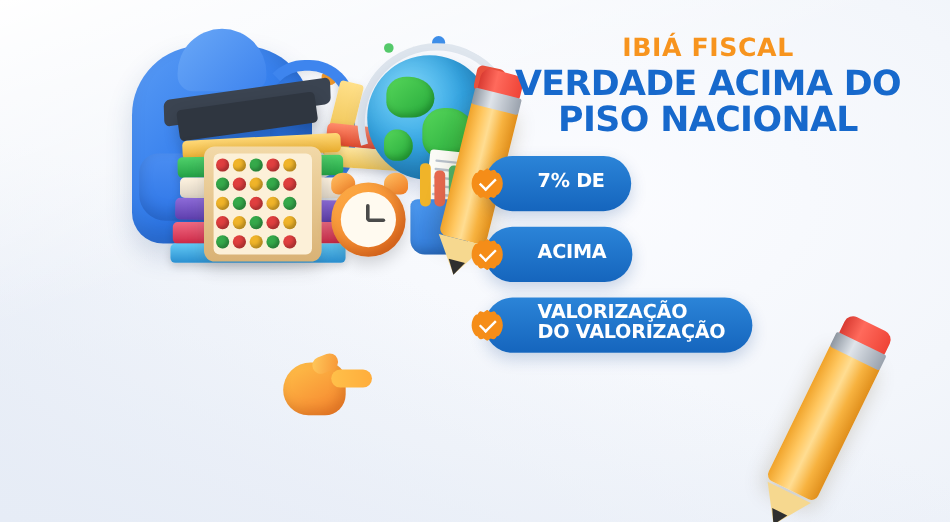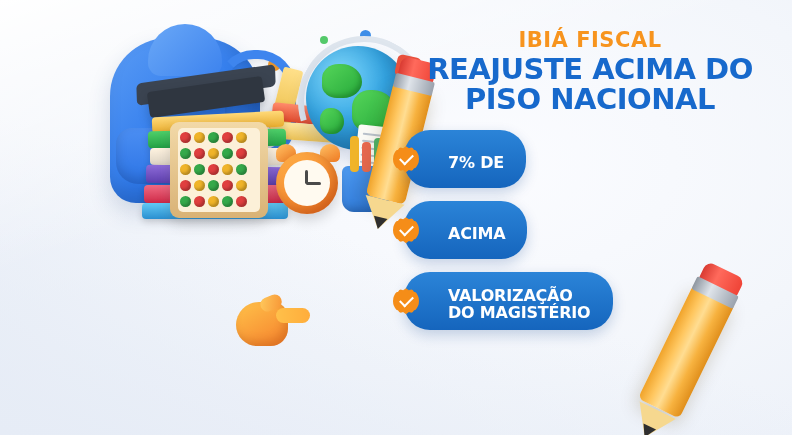--- a/index.html
+++ b/index.html
@@ -148,21 +148,21 @@
   .right{position:absolute;left:404px;top:28px;width:372px;z-index:5;}
   .kicker{text-align:center;font-size:21px;font-weight:900;color:#f7941e;
     letter-spacing:.5px;font-family:"DejaVu Sans",sans-serif;}
   .title{text-align:center;font-size:29px;font-weight:900;color:#1769cc;
     line-height:1.02;margin-top:3px;letter-spacing:-.5px;font-family:"DejaVu Sans",sans-serif;}
   .title span{display:block;}
 
   .pills{margin-top:16px;display:flex;flex-direction:column;gap:13px;align-items:flex-start;}
   .pill{position:relative;display:flex;align-items:center;
     background:linear-gradient(180deg,#2b84d8,#1565bd);
-    border-radius:26px;padding:16px 22px 8px 44px;min-height:34px;
+    border-radius:26px;padding:4px 22px 8px 44px;min-height:34px;
     box-shadow:0 5px 13px rgba(20,70,140,.22);}
   .pill-label{color:#ffffff;font-weight:900;font-size:16px;line-height:1.06;
     letter-spacing:-.2px;font-family:"DejaVu Sans",sans-serif;}
   .pill-label span{display:block;}
   .badge{position:absolute;left:-11px;top:50%;transform:translateY(-50%);
     width:26px;height:26px;}
   .badge-star{position:absolute;inset:0;background:#f58d18;
     clip-path:polygon(50% 0%,61% 8%,74% 4%,81% 15%,94% 16%,96% 29%,107% 37%,
       101% 50%,107% 63%,96% 71%,94% 84%,81% 85%,74% 96%,61% 92%,50% 100%,
       39% 92%,26% 96%,19% 85%,6% 84%,4% 71%,-7% 63%,-1% 50%,-7% 37%,4% 29%,
@@ -290,21 +290,21 @@
   <div class="hand">
     <div class="hand-fist"></div>
     <div class="hand-thumb"></div>
     <div class="hand-finger"></div>
   </div>
 
 
   <div class="right">
     <div class="kicker">IBIÁ FISCAL</div>
     <div class="title">
-      <span>REAJUSTE ACIMA DO</span>
+      <span>VERDADE ACIMA DO</span>
       <span>PISO NACIONAL</span>
     </div>
 
     <div class="pills">
 
       <div class="pill">
         <span class="badge">
           <span class="badge-star"></span>
             <span class="badge-check"></span>
         </span>
@@ -323,21 +323,21 @@
         </span>
       </div>
 
       <div class="pill">
         <span class="badge">
           <span class="badge-star"></span>
             <span class="badge-check"></span>
         </span>
         <span class="pill-label">
           <span>VALORIZAÇÃO</span>
-          <span>DO MAGISTÉRIO</span>
+          <span>DO VALORIZAÇÃO</span>
         </span>
       </div>
 
     </div>
 
   </div>
 
 </div>
 
 </body></html>

